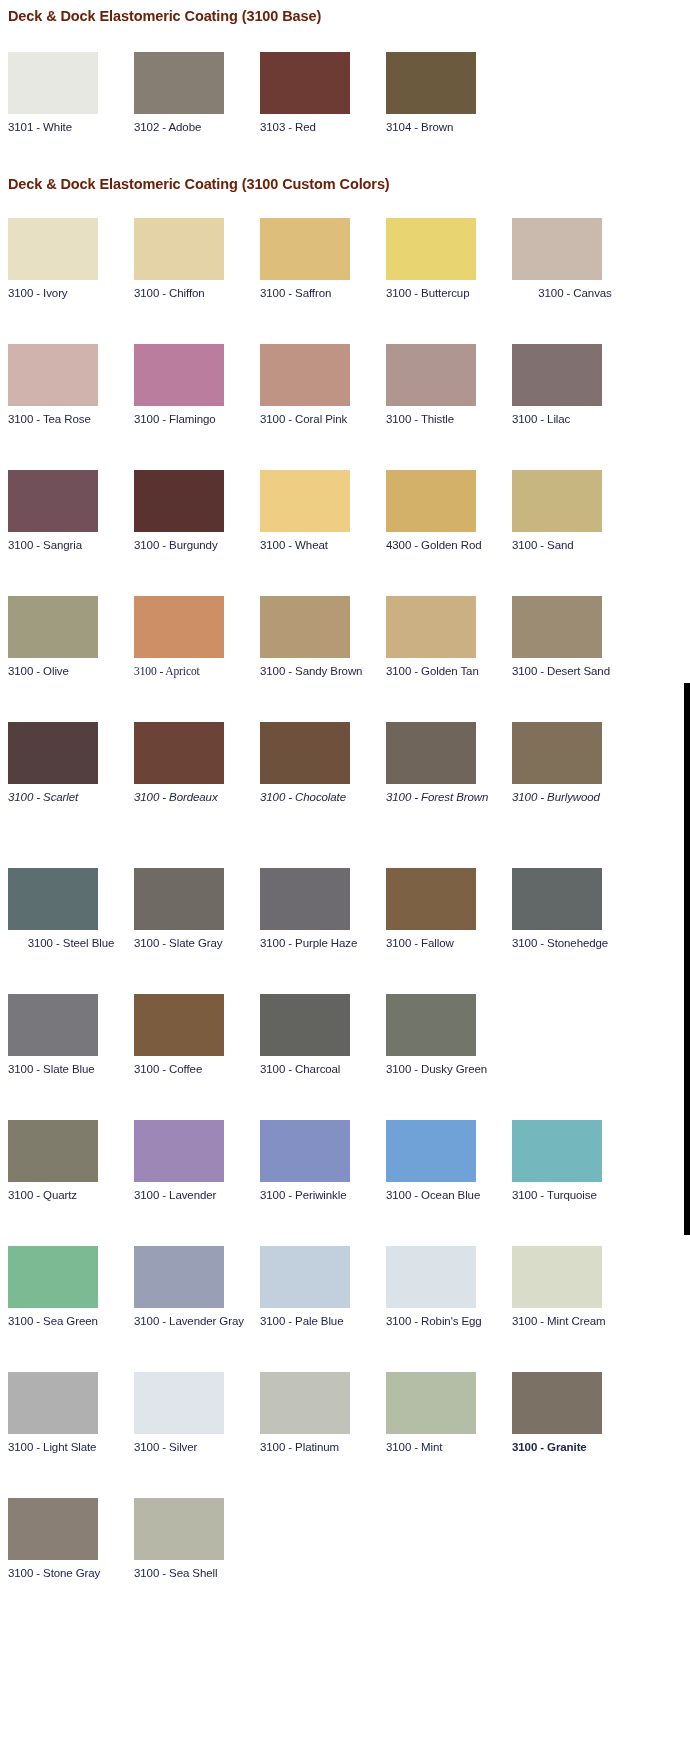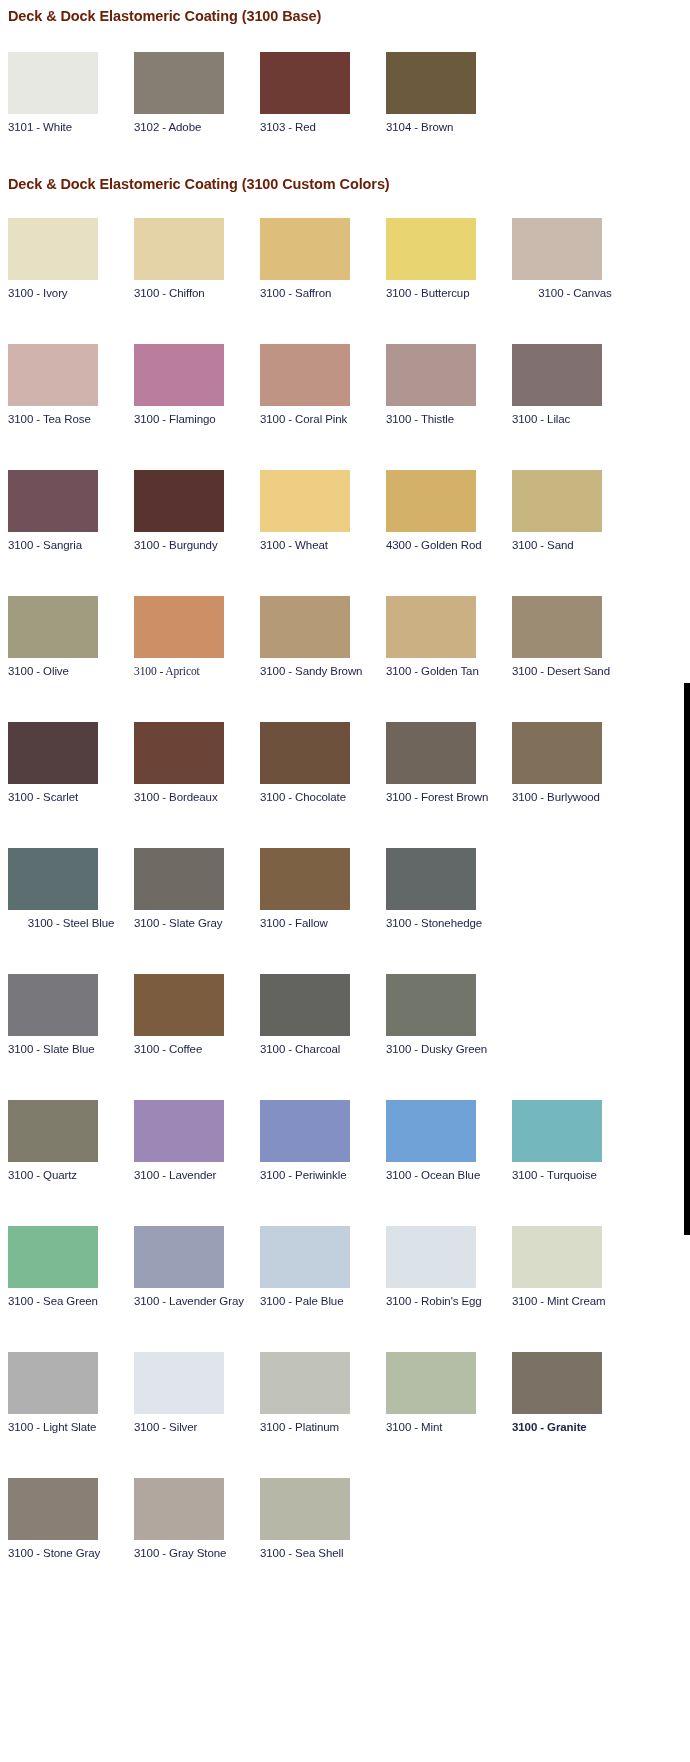--- a/index.html
+++ b/index.html
@@ -171,21 +171,21 @@
           </div>
           <div class="cell">
             <div class="swatch" style="background: rgb(203, 176, 131);"></div>
             <div class="swatch-label" style="color: rgb(34, 38, 75);">3100 - Golden Tan</div>
           </div>
           <div class="cell">
             <div class="swatch" style="background: rgb(156, 140, 115);"></div>
             <div class="swatch-label" style="color: rgb(34, 38, 75);">3100 - Desert Sand</div>
           </div>
         </div>
-        <div class="row" style="margin-bottom: 44px;">
+        <div class="row" style="margin-bottom: 64px; font-style: italic;">
           <div class="cell">
             <div class="swatch" style="background: rgb(84, 63, 64);"></div>
             <div class="swatch-label" style="color: rgb(34, 38, 75);">3100 - Scarlet</div>
           </div>
           <div class="cell">
             <div class="swatch" style="background: rgb(108, 67, 55);"></div>
             <div class="swatch-label" style="color: rgb(34, 38, 75);">3100 - Bordeaux</div>
           </div>
           <div class="cell">
             <div class="swatch" style="background: rgb(109, 81, 60);"></div>
@@ -203,20 +203,24 @@
         <div class="row" style="margin-bottom: 44px;">
           <div class="cell">
             <div class="swatch" style="background: rgb(93, 110, 113);"></div>
             <div class="swatch-label" style="color: rgb(34, 38, 75); text-align: center;">3100 - Steel Blue</div>
           </div>
           <div class="cell">
             <div class="swatch" style="background: rgb(111, 107, 100);"></div>
             <div class="swatch-label" style="color: rgb(34, 38, 75);">3100 - Slate Gray</div>
           </div>
           <div class="cell">
+            <div class="swatch" style="background: rgb(109, 106, 112);"></div>
+            <div class="swatch-label" style="color: rgb(34, 38, 75);">3100 - Purple Haze</div>
+          </div>
+          <div class="cell">
             <div class="swatch" style="background: rgb(124, 97, 68);"></div>
             <div class="swatch-label" style="color: rgb(34, 38, 75);">3100 - Fallow</div>
           </div>
           <div class="cell">
             <div class="swatch" style="background: rgb(98, 103, 103);"></div>
             <div class="swatch-label" style="color: rgb(34, 38, 75);">3100 - Stonehedge</div>
           </div>
         </div>
         <div class="row" style="margin-bottom: 44px;">
           <div class="cell">
@@ -301,24 +305,20 @@
             <div class="swatch" style="background: rgb(123, 114, 101);"></div>
             <div class="swatch-label" style="color: rgb(34, 38, 75); font-weight: bold;">3100 - Granite</div>
           </div>
         </div>
         <div class="row" style="margin-bottom: 44px;">
           <div class="cell">
             <div class="swatch" style="background: rgb(138, 127, 117);"></div>
             <div class="swatch-label" style="color: rgb(34, 38, 75);">3100 - Stone Gray</div>
           </div>
           <div class="cell">
-            <div class="swatch" style="background: rgb(178, 167, 159);"></div>
-            <div class="swatch-label" style="color: rgb(34, 38, 75);">3100 - Gray Stone</div>
-          </div>
-          <div class="cell">
             <div class="swatch" style="background: rgb(182, 183, 167);"></div>
             <div class="swatch-label" style="color: rgb(34, 38, 75);">3100 - Sea Shell</div>
           </div>
         </div>
       </div>
   </div>
 
   <div class="edge-scroll" style="top: 683px; height: 552px; background: rgb(0, 0, 0);"></div>
 </div>
 

